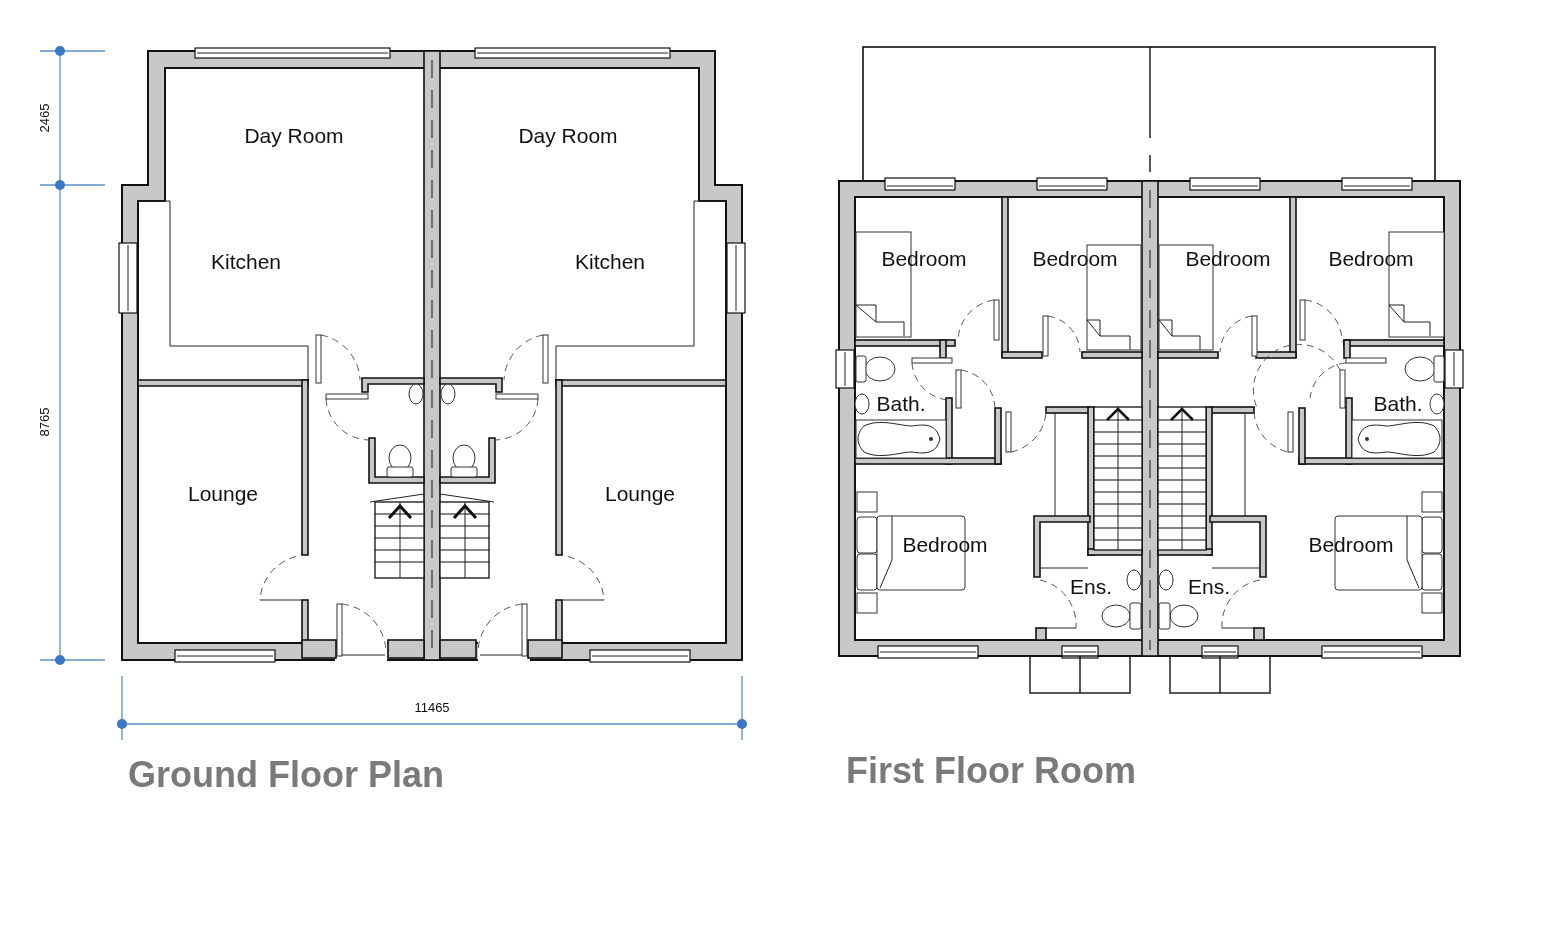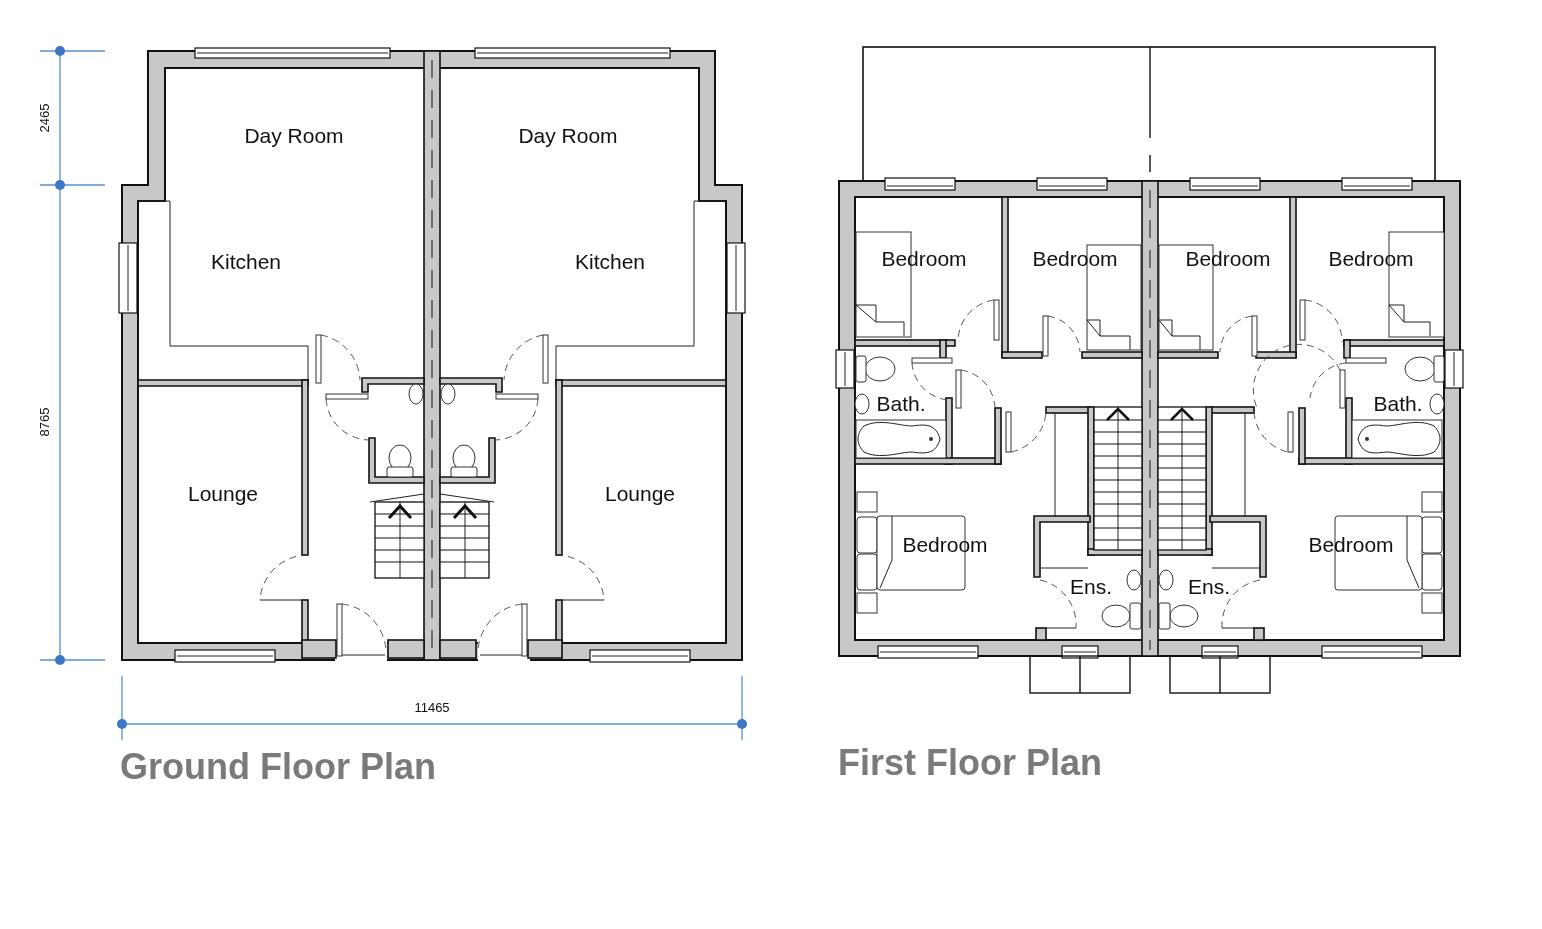--- a/index.html
+++ b/index.html
@@ -10,21 +10,21 @@
   .thin{fill:none;stroke:#222;stroke-width:1;}
   .fx{fill:#fff;stroke:#333;stroke-width:1;}
   .swing{fill:none;stroke:#444;stroke-width:0.9;stroke-dasharray:7 5;}
   .win{fill:#fff;stroke:#111;stroke-width:1.2;}
   .dim{stroke:#5b8fc9;stroke-width:1.3;fill:none;}
   .dot{fill:#3a78c6;}
   .party{stroke:#333;stroke-width:1.2;stroke-dasharray:18 12;}
   .stair{fill:#fff;stroke:#111;stroke-width:1.3;}
   .room{font-family:"Liberation Sans",sans-serif;font-size:21px;fill:#111;}
   .dimtxt{font-family:"Liberation Sans",sans-serif;font-size:13px;fill:#111;}
-  .title{position:absolute;font-family:"Liberation Sans",sans-serif;font-size:36px;color:#7a7a7a;margin:0;}
+  .title{position:absolute;font-family:"Liberation Sans",sans-serif;font-size:36px;color:#7a7a7a;margin:8px;}
 </style>
 </head>
 <body>
 
 <svg width="1542" height="929" viewBox="0 0 1542 929">
 
   <g>
 
     <g>
       <line class="dim" x1="60" y1="51" x2="60" y2="660"></line>
@@ -351,13 +351,13 @@
     <text class="room" x="945" y="552" text-anchor="middle">Bedroom</text>
     <text class="room" x="1351" y="552" text-anchor="middle">Bedroom</text>
     <text class="room" x="901" y="411" text-anchor="middle">Bath.</text>
     <text class="room" x="1398" y="411" text-anchor="middle">Bath.</text>
     <text class="room" x="1091" y="594" text-anchor="middle">Ens.</text>
     <text class="room" x="1209" y="594" text-anchor="middle">Ens.</text>
   </g>
 </svg>
 
 <h1 class="title" style="left:120px;top:746px;">Ground Floor Plan</h1>
-<h1 class="title" style="left:838px;top:742px;">First Floor Plan</h1>
+<h1 class="title" style="left:838px;top:742px;">First Floor Room</h1>
 
 </body></html>

